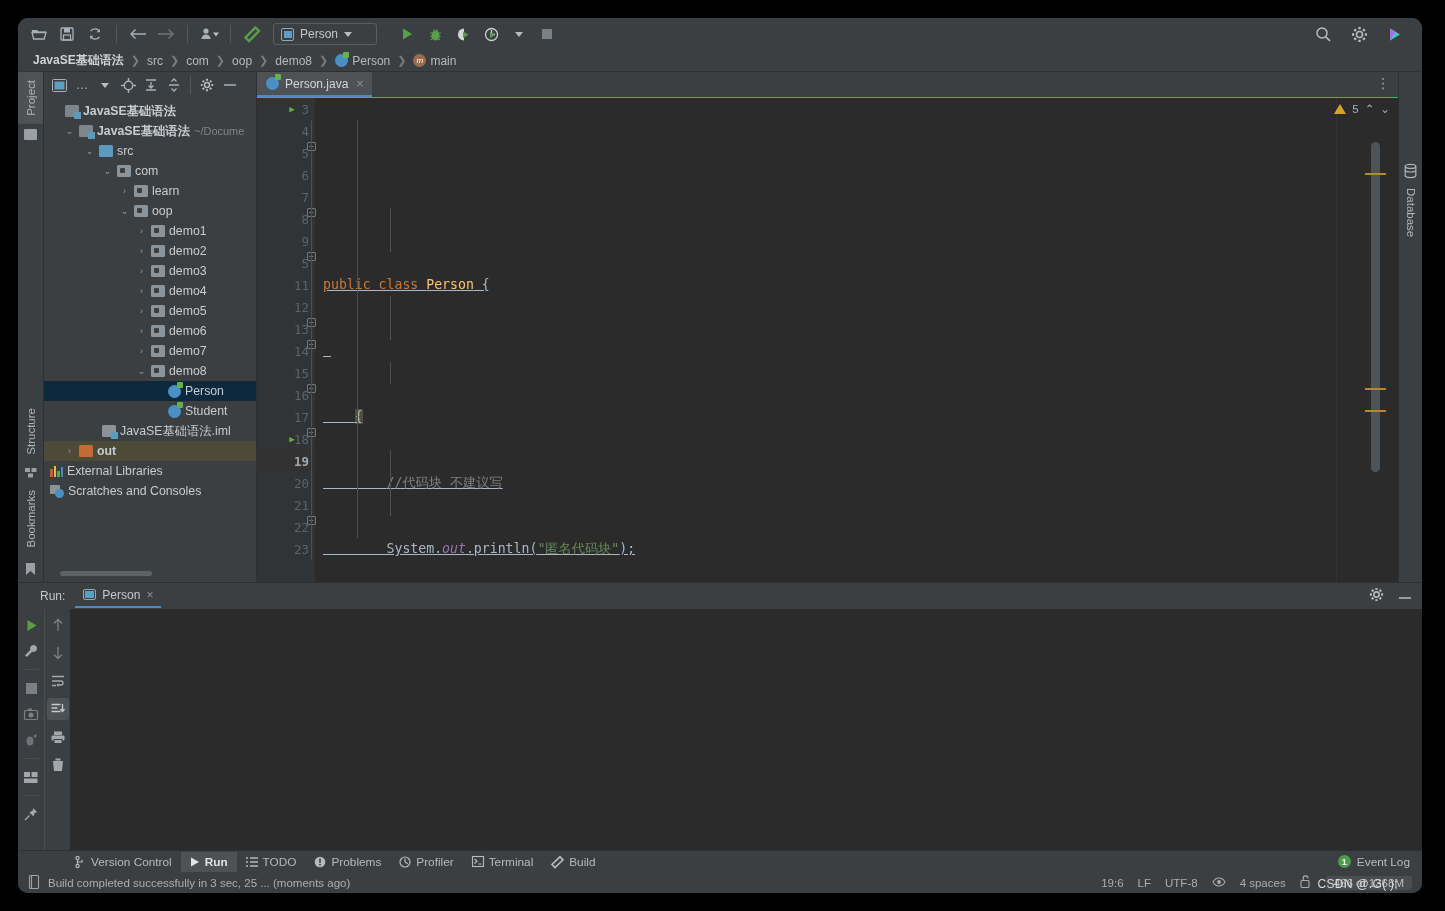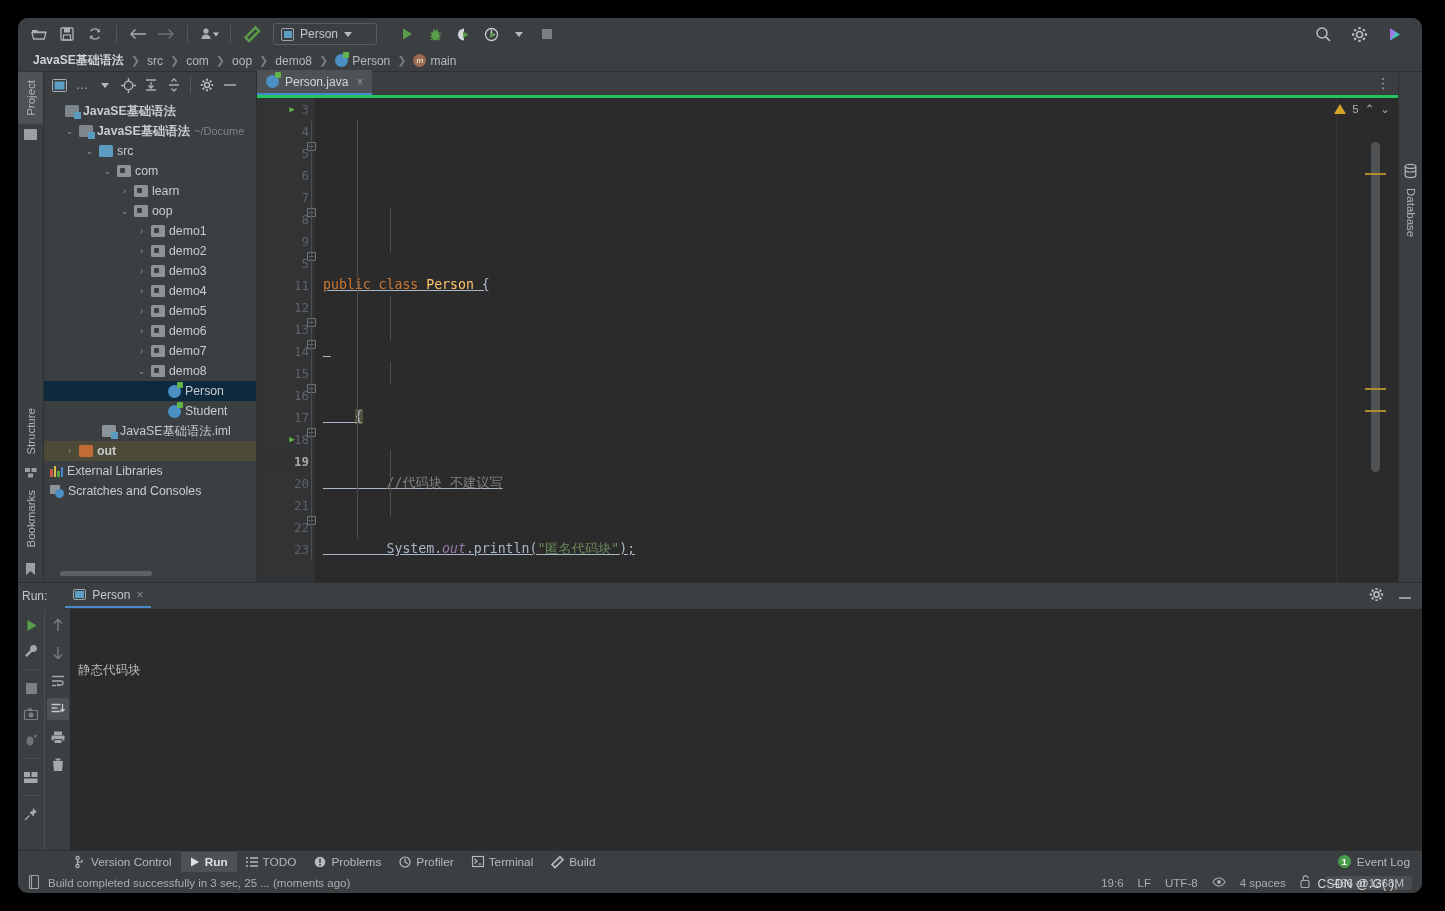--- a/index.html
+++ b/index.html
@@ -91,21 +91,21 @@
   .cicon{width:13px;height:13px;border-radius:50%;background:#4a90c4;position:relative;flex:0 0 13px;}
   .cicon:after{content:"";position:absolute;right:-2px;top:-3px;width:6px;height:6px;background:#62b34a;border-radius:1px;}
   .lbl.bold{font-weight:bold;}
   .dim{color:#7e8488;font-size:11px;}
   .libicon{width:13px;height:12px;display:flex;gap:1px;align-items:flex-end;flex:0 0 13px;}
   .libicon i{width:2.5px;display:block;}
   .hsb{height:10px;margin:0 6px 4px 6px;background:#3c3f41;position:relative;}
   .hsb:after{content:"";position:absolute;left:10px;top:3px;width:92px;height:5px;background:#5d6265;border-radius:3px;}
   
   .editor-col{flex:1; display:flex; flex-direction:column; min-width:0;}
-  .tabrow{height:26px;flex:0 0 26px;background:#3c3f41;display:flex;align-items:flex-end;border-bottom:3px solid #22c55e;position:relative;}
+  .tabrow{height:26px;flex:0 0 26px;background:#3c3f41;display:flex;align-items:flex-end;border-bottom:1px solid #22c55e;position:relative;}
   .etab{height:25px;display:flex;align-items:center;gap:6px;padding:0 9px;background:#4e5254;border-bottom:2px solid #4a88c7;font-size:12px;color:#d2d6d9;}
   .etab .x{color:#8d9398;font-size:12px;margin-left:2px;}
   .tabrow .kebab{position:absolute;right:8px;top:4px;color:#a0a5a9;font-size:14px;letter-spacing:0;line-height:14px;}
   .editor-area{flex:1;display:flex;min-height:0;background:#2b2b2b;position:relative;}
   .gutter{width:58px;flex:0 0 58px;background:#313335;position:relative;font-family:"DejaVu Sans Mono",monospace;font-size:12.5px;}
   .gline{height:22px;display:flex;align-items:center;justify-content:flex-end;padding-right:6px;color:#606366;}
   .gline.cur{color:#a4a8ab;font-weight:bold;background:#323232;}
   .runmark{position:absolute;left:28px;width:14px;height:22px;display:flex;align-items:center;justify-content:center;color:#62b34a;font-size:9px;}
   .code{flex:1;position:relative;font-family:"DejaVu Sans Mono",monospace;font-size:13.2px;line-height:22px;color:#a9b7c6;padding-left:8px;overflow:hidden;white-space:pre;}
   .cline{height:22px;white-space:pre;text-decoration:underline;}
@@ -116,21 +116,21 @@
   .rightgutter{width:62px;flex:0 0 62px;background:#2b2b2b;position:relative;border-left:1px solid #313335;}
   .insp{position:absolute;top:4px;right:8px;display:flex;align-items:center;gap:6px;font-size:11.5px;color:#a9b0b5;}
   .warn-tri{width:0;height:0;border-left:6px solid transparent;border-right:6px solid transparent;border-bottom:10px solid #d6a227;position:relative;}
   .sbthumb{position:absolute;right:18px;top:44px;width:9px;height:330px;background:#4f5356;border-radius:5px;}
   .mark{position:absolute;right:12px;width:21px;height:2px;background:#b08a2e;}
   
   .dbbar{width:24px;flex:0 0 24px;background:#3c3f41;border-left:1px solid #2e3133;display:flex;flex-direction:column;align-items:center;padding-top:6px;}
   .dbbar .vtab2{writing-mode:vertical-rl;font-size:11.5px;color:#b0b5b9;margin-top:6px;}
   
   .runpanel{height:268px;flex:0 0 268px;background:#3c3f41;display:flex;flex-direction:column;border-top:1px solid #2e3133;}
-  .runhead{height:26px;display:flex;align-items:center;padding-left:4px;gap:18px;font-size:12px;color:#c3c8cc;position:relative;}
+  .runhead{height:26px;display:flex;align-items:center;padding-left:22px;gap:10px;font-size:12px;color:#c3c8cc;position:relative;}
   .runhead .rtab{display:flex;align-items:center;gap:6px;padding:3px 8px 4px;border-bottom:2px solid #4a88c7;}
   .runhead .rtab .x{color:#888e92;}
   .runhead-right{position:absolute;right:10px;display:flex;gap:14px;align-items:center;color:#a4a9ad;}
   .runbody{flex:1;display:flex;min-height:0;}
   .runtools{width:26px;flex:0 0 26px;display:flex;flex-direction:column;align-items:center;gap:4px;padding-top:5px;}
   .runtools2{width:26px;flex:0 0 26px;display:flex;flex-direction:column;align-items:center;gap:6px;padding-top:5px;border-left:1px solid #4a4e50;}
   .rt{width:22px;height:22px;display:flex;align-items:center;justify-content:center;color:#a2a8ac;border-radius:3px;}
   .rt.on{background:#4e5254;}
   .rt.div{height:1px;width:16px;background:#4a4e50;margin:3px 0;}
   .console{flex:1;background:#2b2b2b;padding:6px 0 0 8px;font-family:"DejaVu Sans Mono",monospace;font-size:12.7px;line-height:22px;color:#bbbbbb;overflow:hidden;white-space:pre;}
@@ -689,21 +689,20 @@
           </div>
         <div class="rt">
             <svg width="12" height="14" viewBox="0 0 12 14">
               <path d="M1 3h10l-1 10H2z" fill="#a2a8ac"></path>
               <rect x="3.5" y="0.5" width="5" height="2" fill="#a2a8ac"></rect>
             </svg>
           </div>
       </div>
 
       <div class="console">
-        <div class="cjk">静态代码块</div>
         
         
         
         
         
         
       </div>
     </div>
   </div>
 

